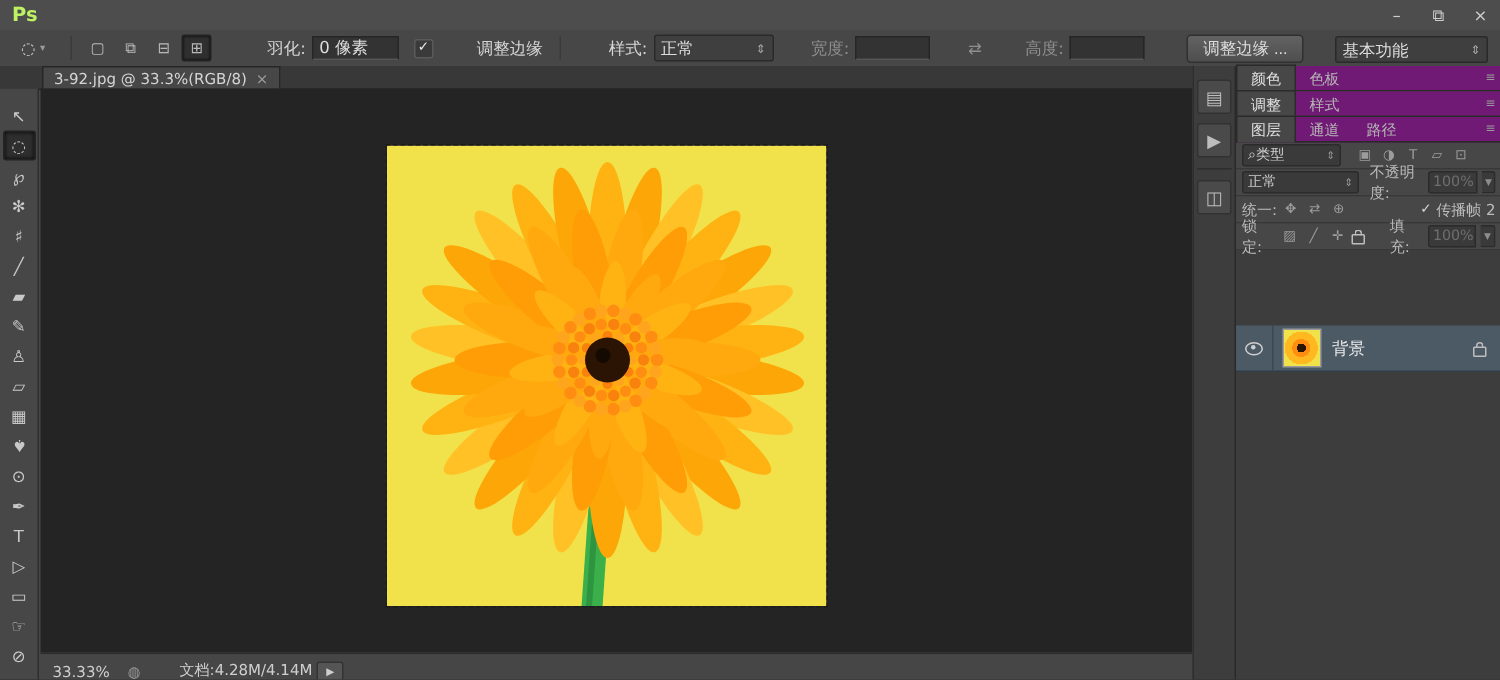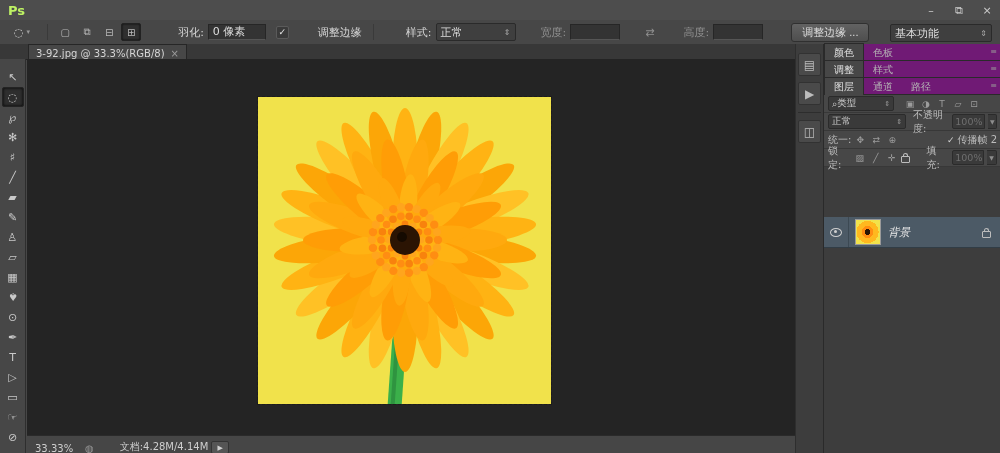--- a/index.html
+++ b/index.html
@@ -90,21 +90,21 @@
   .padlock{width:7px;height:5px;border:1px solid #bdbdbd;border-radius:1px;position:relative;margin-top:4px}
   .padlock:before{content:"";position:absolute;left:1px;top:-4px;width:3px;height:3px;
                   border:1px solid #bdbdbd;border-bottom:none;border-radius:3px 3px 0 0}
   .layers-body{position:absolute;left:0;top:173px;bottom:0;right:0;background:#3d3d3d}
   .layer-row{height:30px;background:#4c5a66;display:flex;align-items:center;border-bottom:1px solid #313d46}
   .eye-cell{width:24px;height:30px;border-right:1px solid #3c4953;display:flex;align-items:center;justify-content:center}
   .eye{width:10px;height:7px;border:1px solid #cfcfcf;border-radius:50%;position:relative}
   .eye:after{content:"";position:absolute;left:3px;top:1.5px;width:3px;height:3px;background:#cfcfcf;border-radius:50%}
   .layer-thumb{width:26px;height:26px;margin:0 7px 0 6px;border:1px solid #9a9a9a;box-sizing:border-box;
                background:radial-gradient(circle at 48% 50%, #2a1504 0 3px, #ff8d12 3px 6px, #ffb81f 6px 11px, #f1e24b 11px)}
-  .layer-name{font-size:11px;color:#e8e8e8;font-style:italic}
+  .layer-name{font-size:11px;color:#e8e8e8;}
   .layer-lock{margin-left:auto;margin-right:10px}
   .unify-check{margin-left:auto;display:flex;align-items:center;gap:3px;color:#bcbcbc}
   .unify-check .ck{font-size:9px;color:#d5d5d5}
 </style>
 </head>
 <body>
 
 <div class="menubar">
   <span class="ps-logo">Ps</span>
   <div class="win-controls">

